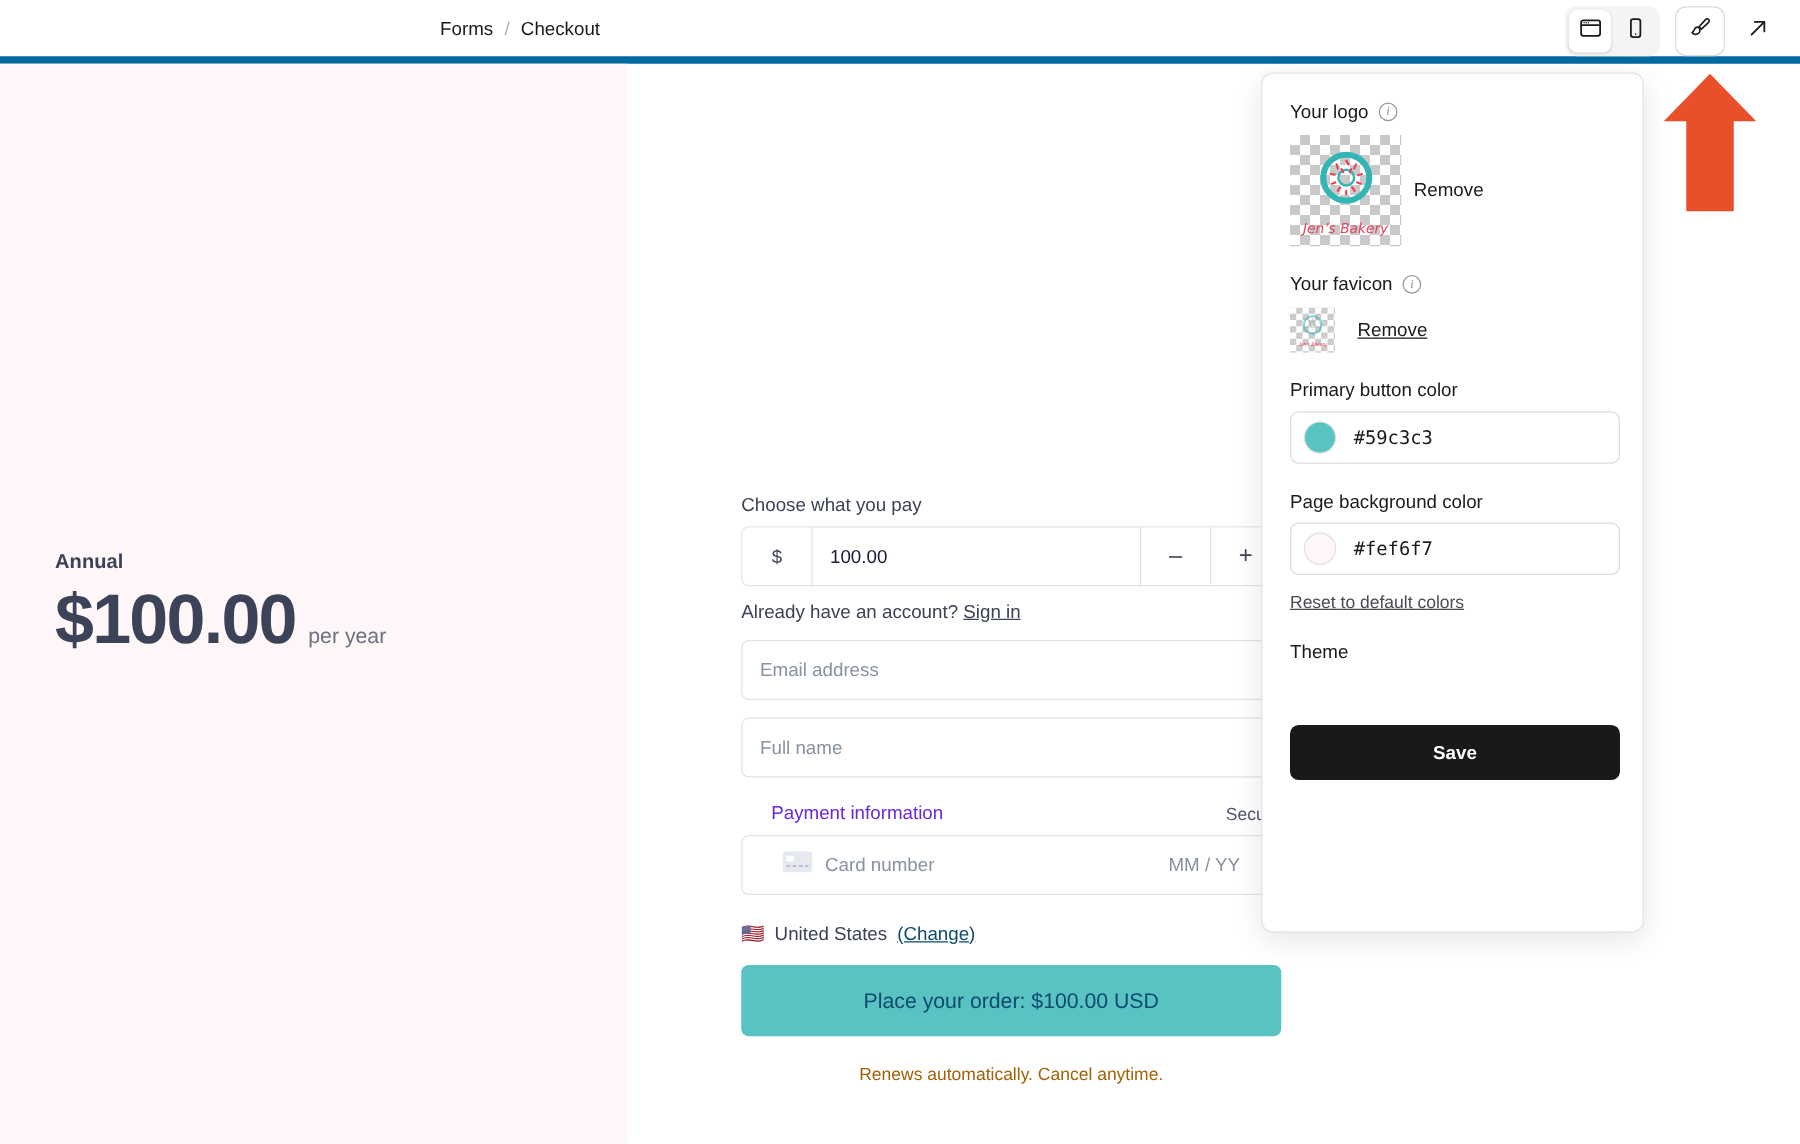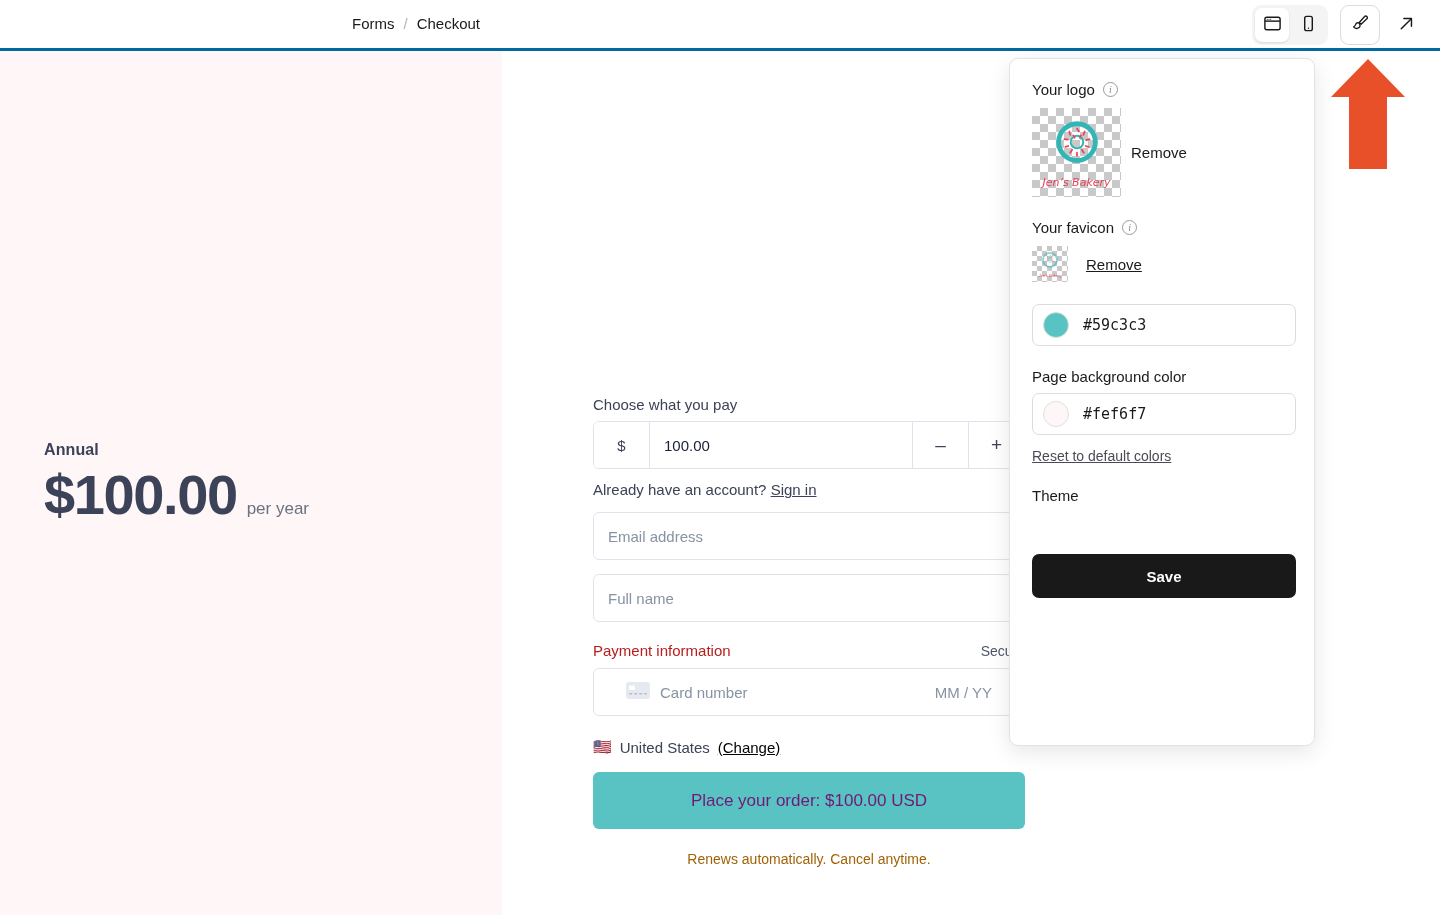--- a/index.html
+++ b/index.html
@@ -9,21 +9,21 @@
     background: #ffffff;
     overflow: hidden;
   }
   #root { position: relative; width: 1440px; height: 915px; }
 
   
   .topbar {
     position: absolute; top: 0; left: 0;
     width: 1440px; height: 51px;
     background: #ffffff;
-    border-bottom: 3px solid #0369a1;
+    border-bottom: 6px solid #0369a1;
     display: flex; align-items: center;
   }
   .breadcrumb {
     position: absolute; left: 352px; top: 15px;
     font-size: 15px; color: #1a1a1a;
     display: flex; align-items: center; gap: 9px;
     white-space: nowrap;
   }
   .breadcrumb .crumb { color: #1a1a1a; }
   .breadcrumb .sep { color: #b4b4b4; }
@@ -108,39 +108,39 @@
   .text-input {
     margin-top: 14px; height: 48px;
     border: 1px solid #dfe3eb; border-radius: 6px;
     display: flex; align-items: center; padding: 0 14px;
     font-size: 15px; color: #8792a2; background: #fff;
   }
   .pay-head {
     margin-top: 20px; display: flex; align-items: center;
     justify-content: space-between;
   }
-  .pay-head .lbl { font-size: 15px; color: #b91c1c; }
+  .pay-head .lbl { font-size: 15px; color: #6d28d9; margin-left: 24px; }
   .pay-head .secure { font-size: 14px; color: #4f566b; }
   .card-row {
     margin-top: 9px; height: 48px;
     border: 1px solid #dfe3eb; border-radius: 6px;
     display: flex; align-items: center; padding: 0 32px;
     background: #fff; gap: 10px;
   }
   .card-row .cnum { flex: 1; font-size: 15px; color: #8792a2; }
   .card-row .exp { font-size: 15px; color: #8792a2; }
   .country-row {
     margin-top: 22px; display: flex; align-items: center; gap: 8px;
     font-size: 15px; color: #3c4257;
   }
-  .country-row .change { color: #000000; text-decoration: underline; }
+  .country-row .change { color: #0c4a6e; text-decoration: underline; }
   .order-btn {
     margin-top: 16px; height: 57px; border-radius: 6px;
     display: flex; align-items: center; justify-content: center;
-    color: #701a75; font-size: 17px; cursor: pointer; border: none;
+    color: #0c4a6e; font-size: 17px; cursor: pointer; border: none;
     width: 100%;
   }
   .renew-note {
     margin-top: 22px; text-align: center;
     font-size: 14px; color: #a16207;
   }
 
   
   .brand-panel {
     position: absolute; left: 1009px; top: 58px;
@@ -400,20 +400,21 @@
               <line x1="42" y1="32" x2="39" y2="31"></line>
             </g>
           </svg>
           <div class="fav-text">Jen’s Bakery</div>
         </div>
       </div>
       <span class="remove-link">Remove</span>
     </div>
 
     <div class="block">
+      <div class="lbl">Primary button color</div>
       <div class="color-field">
         <span class="swatch" id="swPrimary" style="background: rgb(89, 195, 195);"></span>
         <span class="hexval">#59c3c3</span>
       </div>
     </div>
 
     <div class="block">
       <div class="lbl">Page background color</div>
       <div class="color-field">
         <span class="swatch" id="swBg" style="background: rgb(254, 246, 247);"></span>

